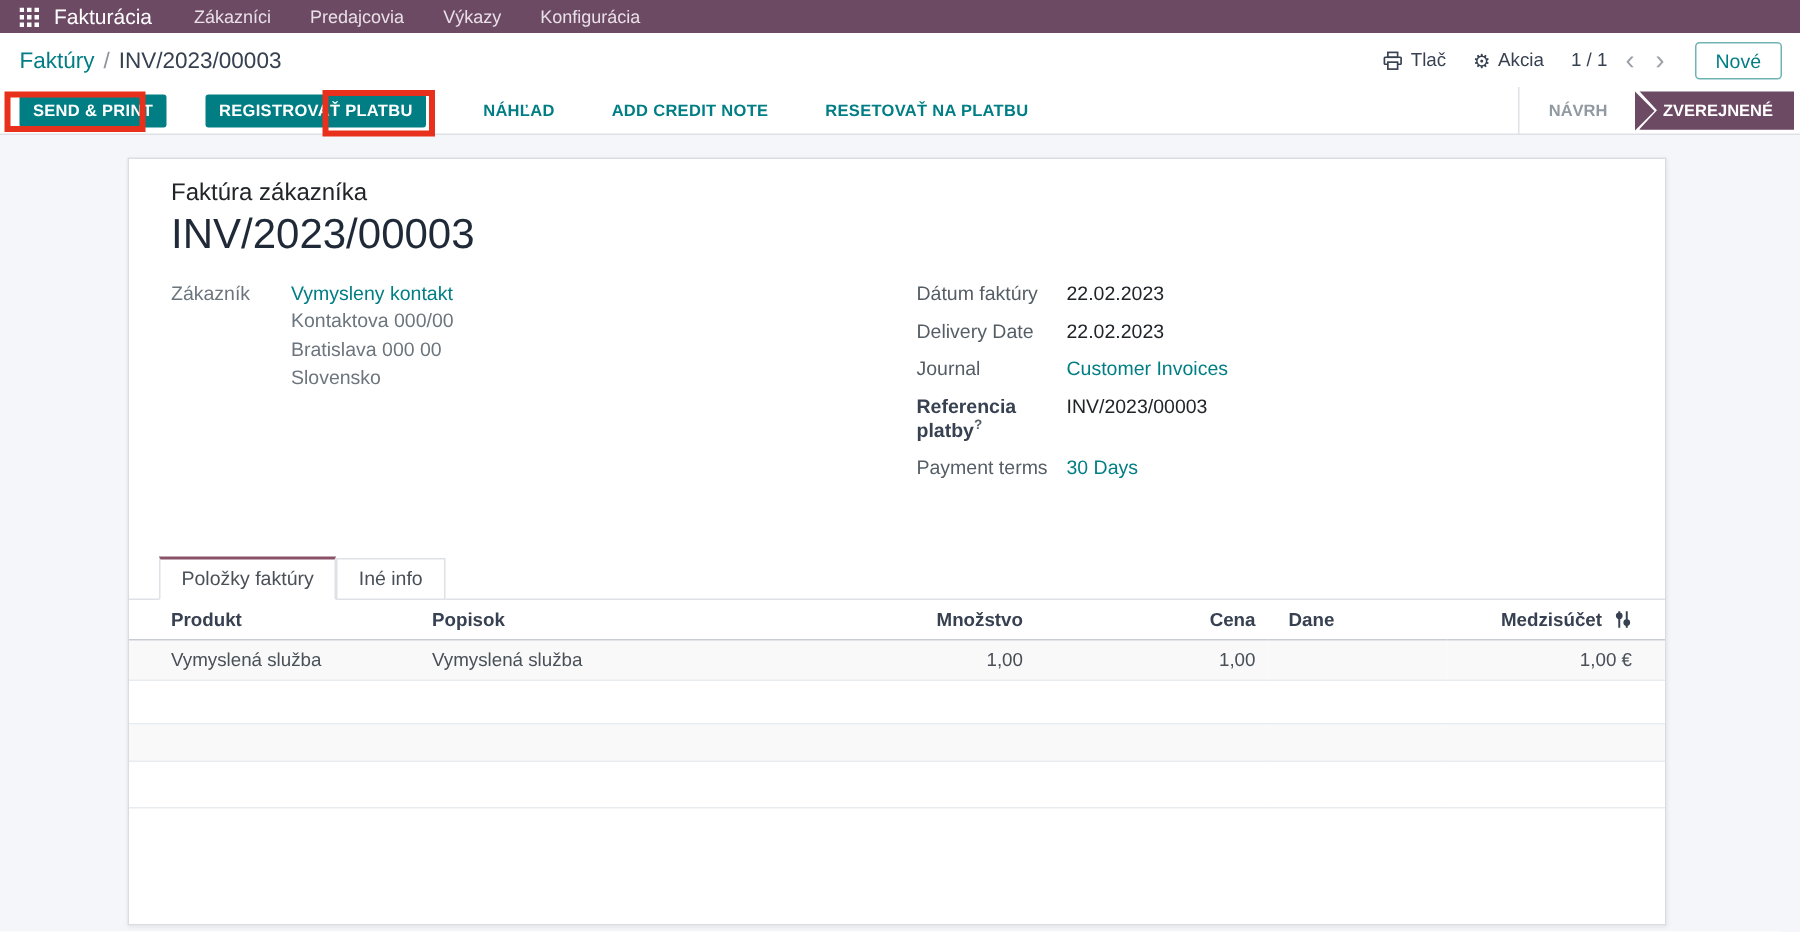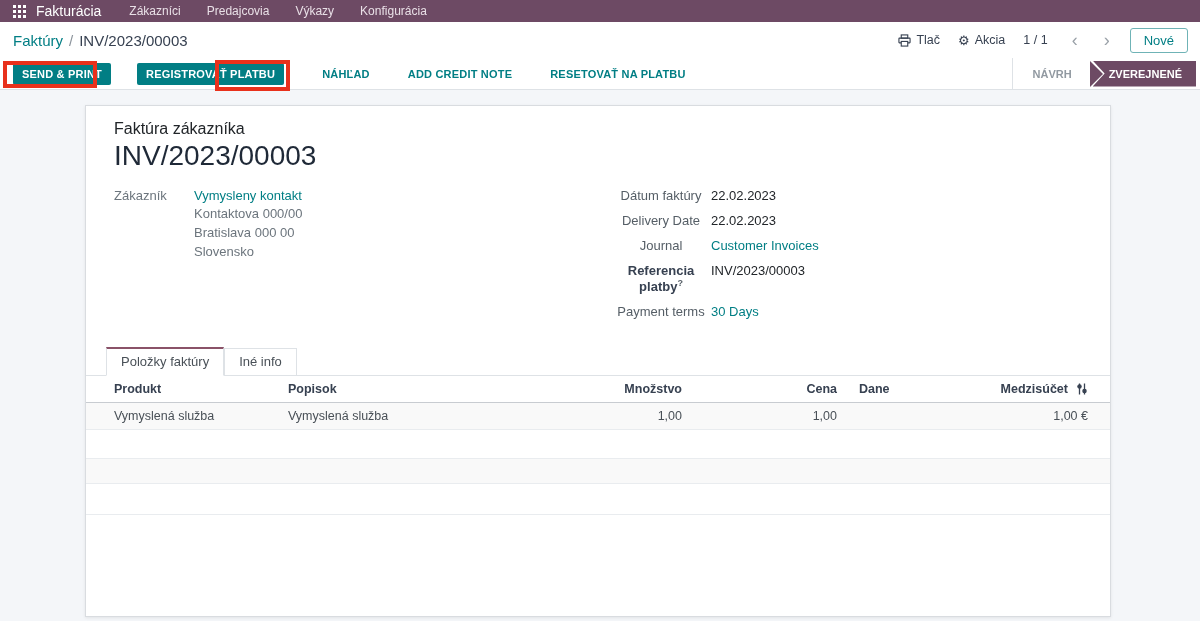--- a/index.html
+++ b/index.html
@@ -20,21 +20,21 @@
   .top-menu{display:flex;gap:26px;font-size:12px;color:#e9e0e7;align-items:flex-end;}
   .top-menu .menu-item{cursor:pointer;line-height:22px;}
   
   .control-panel{height:36px;display:flex;align-items:center;justify-content:space-between;padding:0 12px 0 13px;background:#fff;}
   .breadcrumb{font-size:15px;color:#374151;display:flex;gap:6px;align-items:center;}
   .breadcrumb .bc-link{color:var(--teal);cursor:pointer;}
   .breadcrumb .bc-sep{color:#8b939b;}
   .cp-right{display:flex;align-items:center;gap:18px;font-size:12.5px;color:#374151;}
   .cp-item{display:flex;align-items:center;gap:5px;cursor:pointer;}
   .gear-glyph{font-size:13px;line-height:1;color:#374151;}
-  .pager{display:flex;align-items:center;gap:22px;}
+  .pager{display:flex;align-items:center;gap:10px;}
   .pager-count{font-size:12.5px;color:#374151;}
   .pager-arrow{font-size:18px;line-height:1;color:#9aa1a8;cursor:pointer;padding:0 2px;}
   .btn-new{border:1px solid var(--teal-border);color:var(--teal);background:#fff;font-size:13px;
     padding:4px 13px;border-radius:3px;cursor:pointer;font-family:inherit;}
   
   .statusbar{height:32px;border-bottom:1px solid var(--border);display:flex;align-items:center;background:#fff;position:relative;}
   .sb-left{display:flex;align-items:flex-end;gap:26px;padding-left:13px;flex:1;}
   .btn{font-family:inherit;font-size:11px;font-weight:bold;letter-spacing:.2px;border:none;cursor:pointer;border-radius:2px;}
   .btn-primary{background:var(--teal);color:#fff;padding:5px 9px;}
   .btn-flat{background:transparent;color:var(--teal);padding:5px 6px;}
@@ -56,31 +56,31 @@
   .sheet-head{padding:14px 28px 0;}
   .doc-type{font-size:16px;color:var(--text);}
   .doc-number{font-size:28px;font-weight:500;color:#1f2937;margin-top:2px;}
   .fields{display:flex;margin-top:16px;}
   .field-col-left{width:497px;display:flex;font-size:13px;}
   .lbl{color:var(--muted);}
   .customer-label{width:52px;margin-right:28px;}
   .customer-name{color:var(--teal);cursor:pointer;}
   .addr{color:var(--muted);line-height:16px;margin-top:3px;}
   .field-col-right{flex:1;font-size:13px;}
-  .frow{display:flex;margin-bottom:10px;align-items:baseline;text-align:center;}
+  .frow{display:flex;margin-bottom:10px;align-items:baseline;}
   .frow .f-label{width:100px;color:#555e66;}
   .frow .f-label.bold{font-weight:bold;color:#374151;}
   .frow .f-label sup{font-size:9px;color:#555e66;}
   .frow .f-value{color:var(--text);}
   .frow .f-value.link{color:var(--teal);cursor:pointer;}
   
   .tabs{display:flex;align-items:flex-end;padding-left:20px;border-bottom:1px solid var(--border);margin-top:18px;}
   .tab{font-size:13px;color:var(--text-soft);padding:5px 14px 6px;cursor:pointer;background:#fff;
     border:1px solid var(--border);margin-bottom:-1px;}
-  .tab.active{border-top:2px solid var(--tab-accent);border-bottom:1px solid #fff;}
+  .tab.active{border-top:2px solid var(--tab-accent);border-bottom:1px solid #fff;margin-top:24px;}
   .tab.inactive{border-top:1px solid var(--border);}
   
   table.lines{width:100%;border-collapse:collapse;font-size:12.5px;table-layout:fixed;}
   .lines th{font-weight:bold;color:#374151;text-align:left;padding:6px 8px;border-bottom:1px solid var(--border-dark);height:26px;}
   .lines td{padding:6px 8px;color:var(--text-soft);border-bottom:1px solid #e9ecef;}
   .col-product{width:194px;padding-left:28px !important;}
   .col-desc{width:300px;}
   .col-qty{width:110px;text-align:right !important;}
   .col-price{width:155px;text-align:right !important;}
   .col-tax{width:120px;padding-left:14px !important;}

